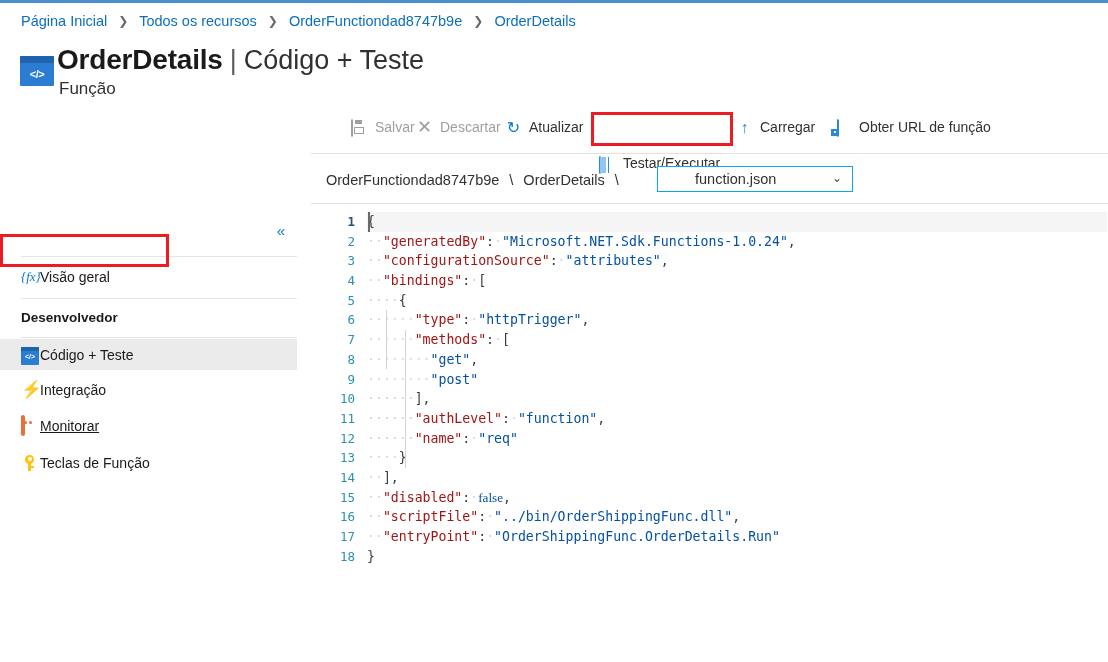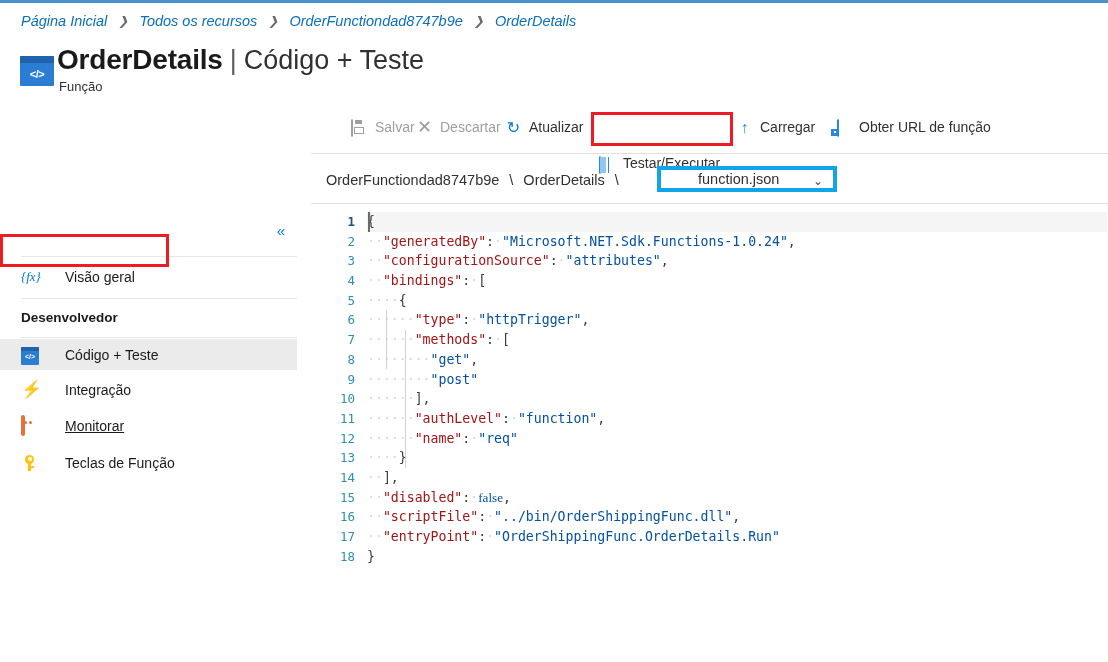--- a/index.html
+++ b/index.html
@@ -8,61 +8,61 @@
     width:1108px; height:662px;
     background:#ffffff;
     font-family:"Liberation Sans", sans-serif;
     color:#1b1a19;
     overflow:hidden;
     position:relative;
   }
   .top-rule { position:absolute; left:0; top:0; width:1108px; height:3px; background:#4a8fce; }
 
   
-  .breadcrumb { position:absolute; left:21px; top:13px; font-size:14.5px; color:#0078d4; white-space:nowrap;font-style:italic; }
+  .breadcrumb { position:absolute; left:21px; top:13px; font-size:14.5px; color:#0078d4; white-space:nowrap; }
   .breadcrumb .crumb { color:#0b6fbf; cursor:pointer; }
   .breadcrumb .sep { color:#6a6a6a; margin:0 7px; font-size:12px; position:relative; top:-1px; }
 
   
   .page-icon {
     position:absolute; left:20px; top:56px; width:34px; height:30px;
     background:#2b7cd3; border-radius:1px; overflow:hidden;
   }
   .page-icon .bar { position:absolute; left:0; top:0; width:100%; height:7px; background:#1e63ab; }
   .page-icon .glyph {
     position:absolute; left:0; top:6px; width:100%; height:24px;
     color:#ffffff; font-size:11px; line-height:24px; text-align:center;
     font-family:"Liberation Sans", sans-serif; font-weight:bold; letter-spacing:-0.5px;
   }
   .title-row { position:absolute; left:57px; top:44px; white-space:nowrap; }
   .title-main { font-size:28px; font-weight:bold; color:#1b1a19; letter-spacing:-0.2px; }
   .title-pipe { font-size:27px; color:#5d5d5d; font-weight:300; margin:0 7px; }
   .title-sub  { font-size:27px; color:#323130; font-weight:300; }
-  .subtitle { position:absolute; left:59px; top:79px; font-size:13px; color:#323130; }
+  .subtitle { position:absolute; left:59px; top:79px; font-size:17px; color:#323130; }
 
   
   .sidebar { position:absolute; left:0; top:104px; width:297px; height:558px; background:#ffffff; }
   .search-wrap { position:absolute; left:21px; top:115px; width:238px; height:25px; border:1px solid #8a8886; background:#fff; }
   .search-wrap .mag { position:absolute; left:8px; top:4px; width:14px; height:14px; }
   .search-input {
     position:absolute; left:27px; top:0; width:205px; height:23px;
     border:none; outline:none; background:transparent;
     font-family:"Liberation Sans", sans-serif; font-size:13.5px; color:#605e5c;
   }
   .collapse-btn {
     position:absolute; left:271px; top:117px; width:20px; height:20px;
     color:#0078d4; font-size:15px; line-height:20px; text-align:center; cursor:pointer;
   }
   .nav-divider { position:absolute; left:21px; width:276px; height:1px; background:#e6e6e6; }
 
   .nav-item {
     position:absolute; left:0; width:297px; height:31px;
     display:flex; align-items:center; cursor:pointer;
   }
-  .nav-item .nav-ico { width:18px; height:18px; margin-left:21px; margin-right:26px; position:relative; flex:none; }
+  .nav-item .nav-ico { width:18px; height:18px; margin-left:21px; margin-right:1px; position:relative; flex:none; }
   .nav-item .nav-lbl { font-size:14px; color:#1b1a19; white-space:nowrap; }
   .nav-item.selected { background:#ebebeb; }
   .nav-section {
     position:absolute; left:21px; font-size:13.5px; font-weight:bold; color:#1b1a19;
   }
 
   
   .ico-fx { color:#0078d4; font-size:13px; font-style:italic; font-family:"Liberation Serif", serif; line-height:18px; text-align:center; width:18px; }
   .ico-code { width:18px; height:16px; background:#2b7cd3; border-radius:1px; position:relative; top:1px; overflow:hidden; }
   .ico-code .cbar { position:absolute; left:0; top:0; width:100%; height:4px; background:#1e63ab; }
@@ -104,22 +104,22 @@
   .g-up { color:#2b88d8; font-size:16px; line-height:17px; text-align:center; width:17px; }
   .g-url { width:13px; height:16px; border:1.4px solid #2b88d8; border-radius:1px; position:relative; top:1px; left:2px; background:#fff; }
   .g-url::before { content:""; position:absolute; right:0px; bottom:0px; width:7px; height:7px; background:#2b88d8; }
   .g-url::after { content:""; position:absolute; right:2.5px; bottom:2.5px; width:2px; height:2px; background:#fff; }
 
   
   .pathbar { position:absolute; left:326px; top:167px; height:26px; display:flex; align-items:center; }
   .pathbar .ptxt { font-size:14.5px; color:#323130; white-space:nowrap; }
   .pathbar .pslash { font-size:14.5px; color:#323130; margin:0 10px; }
   .filesel {
-    position:absolute; left:657px; top:166px; width:180px; height:26px;
-    border:4px solid #0ea5e9; background:#fff; display:flex; align-items:center;
+    position:absolute; left:657px; top:166px; width:196px; height:26px;
+    border:1px solid #0ea5e9; background:#fff; display:flex; align-items:center;
   }
   .filesel .fname { font-size:14.5px; color:#323130; margin-left:37px; }
   .filesel .chev { position:absolute; right:10px; top:4px; color:#4a4a4a; font-size:12px; }
   .path-rule { position:absolute; left:311px; top:203px; width:797px; height:1px; background:#e1e1e1; }
 
   
   .editor { position:absolute; left:311px; top:204px; width:797px; height:458px; background:#ffffff; }
   .gutter { position:absolute; left:0; top:8px; width:50px; }
   .gline {
     height:19.7px; line-height:19.7px; text-align:right; padding-right:6px;

